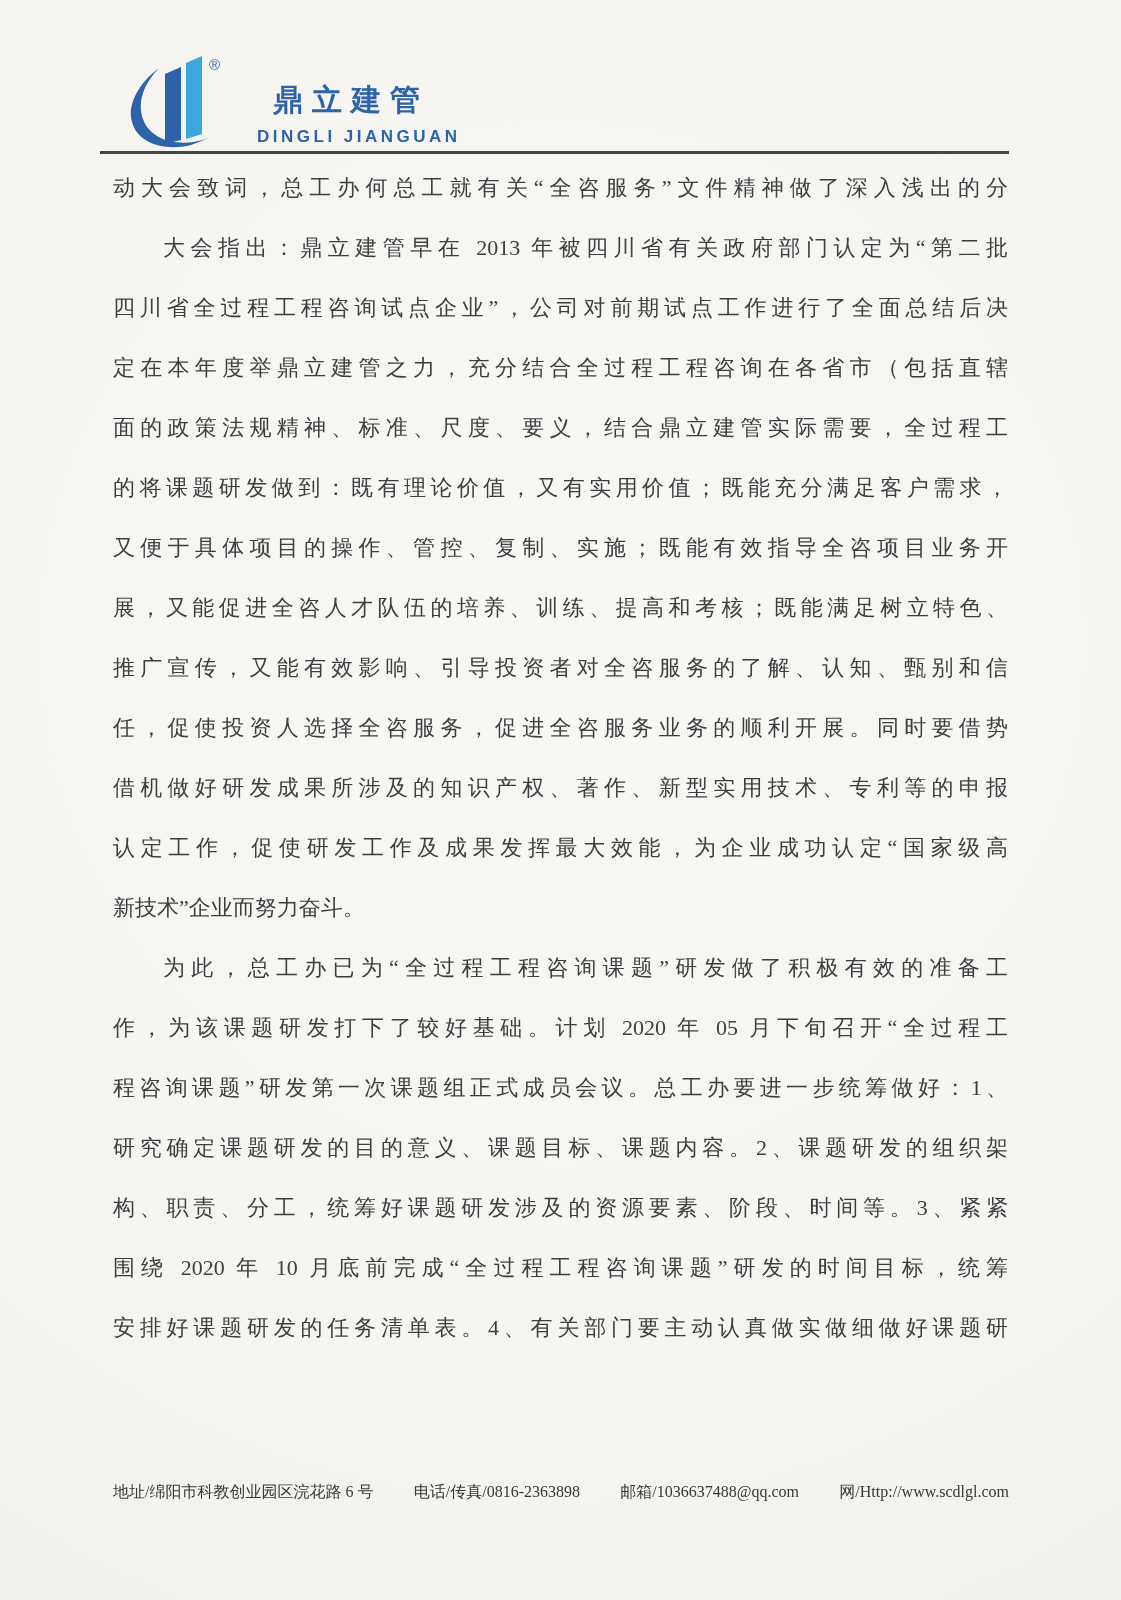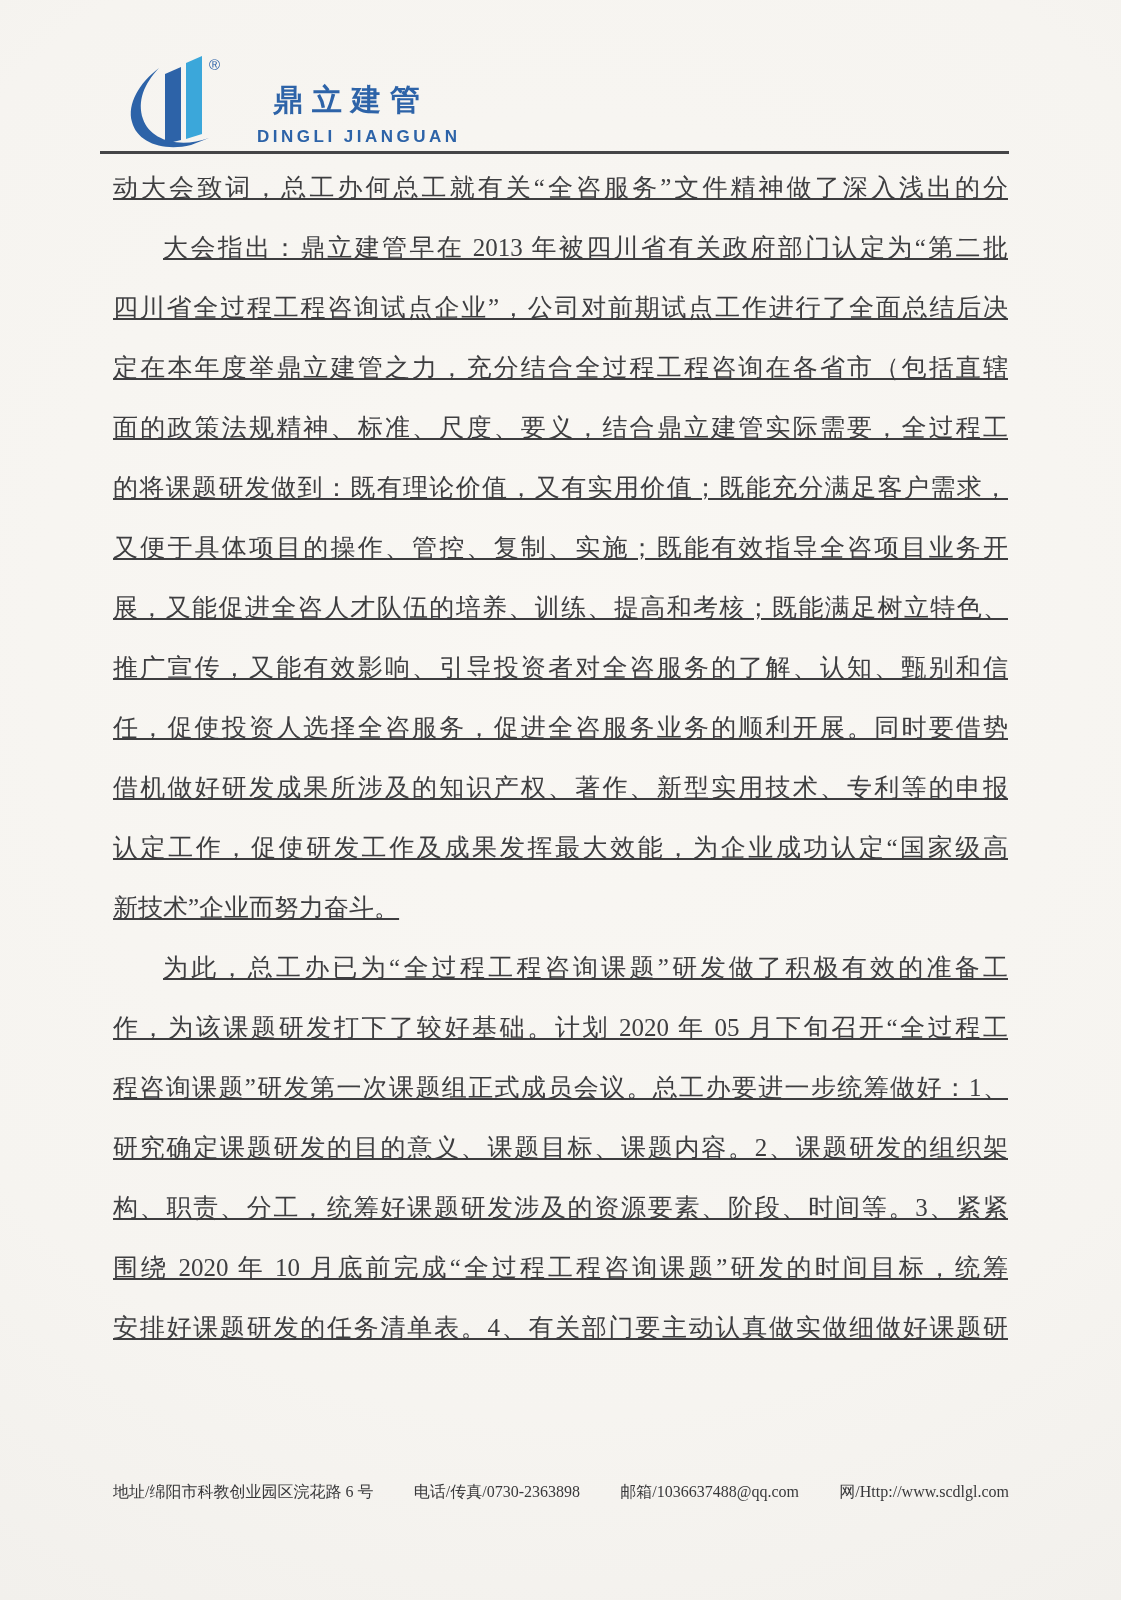--- a/index.html
+++ b/index.html
@@ -78,29 +78,28 @@
   
   .doc-body {
     position: absolute;
     left: 113px;
     top: 158px;
     width: 895px;
   }
   .line {
     height: 60px;
     line-height: 60px;
-    font-size: 25px;
+    font-size: 22px;
     color: #3e3e40;
     text-align: justify;
     text-align-last: justify;
     -moz-text-align-last: justify;
     text-justify: inter-ideograph;
     overflow: hidden;
     white-space: nowrap;
-    text-decoration: underline;
   }
   .line.indent { padding-left: 50px; }
   .line.short {
     text-align-last: left;
     -moz-text-align-last: left;
   }
 
   
   .doc-footer {
     position: absolute;
@@ -159,18 +158,18 @@
       <div class="line">作，为该课题研发打下了较好基础。计划 2020 年 05 月下旬召开“全过程工</div>
       <div class="line">程咨询课题”研发第一次课题组正式成员会议。总工办要进一步统筹做好：1、</div>
       <div class="line">研究确定课题研发的目的意义、课题目标、课题内容。2、课题研发的组织架</div>
       <div class="line">构、职责、分工，统筹好课题研发涉及的资源要素、阶段、时间等。3、紧紧</div>
       <div class="line">围绕 2020 年 10 月底前完成“全过程工程咨询课题”研发的时间目标，统筹</div>
       <div class="line">安排好课题研发的任务清单表。4、有关部门要主动认真做实做细做好课题研</div>
     </main>
 
   <footer class="doc-footer">
       <span>地址/绵阳市科教创业园区浣花路 6 号</span>
-      <span>电话/传真/0730-2363898</span>
+      <span>电话/传真/0816-2363898</span>
       <span>邮箱/1036637488@qq.com</span>
       <span>网/Http://www.scdlgl.com</span>
     </footer>
 
 </div>
 
 </body></html>

